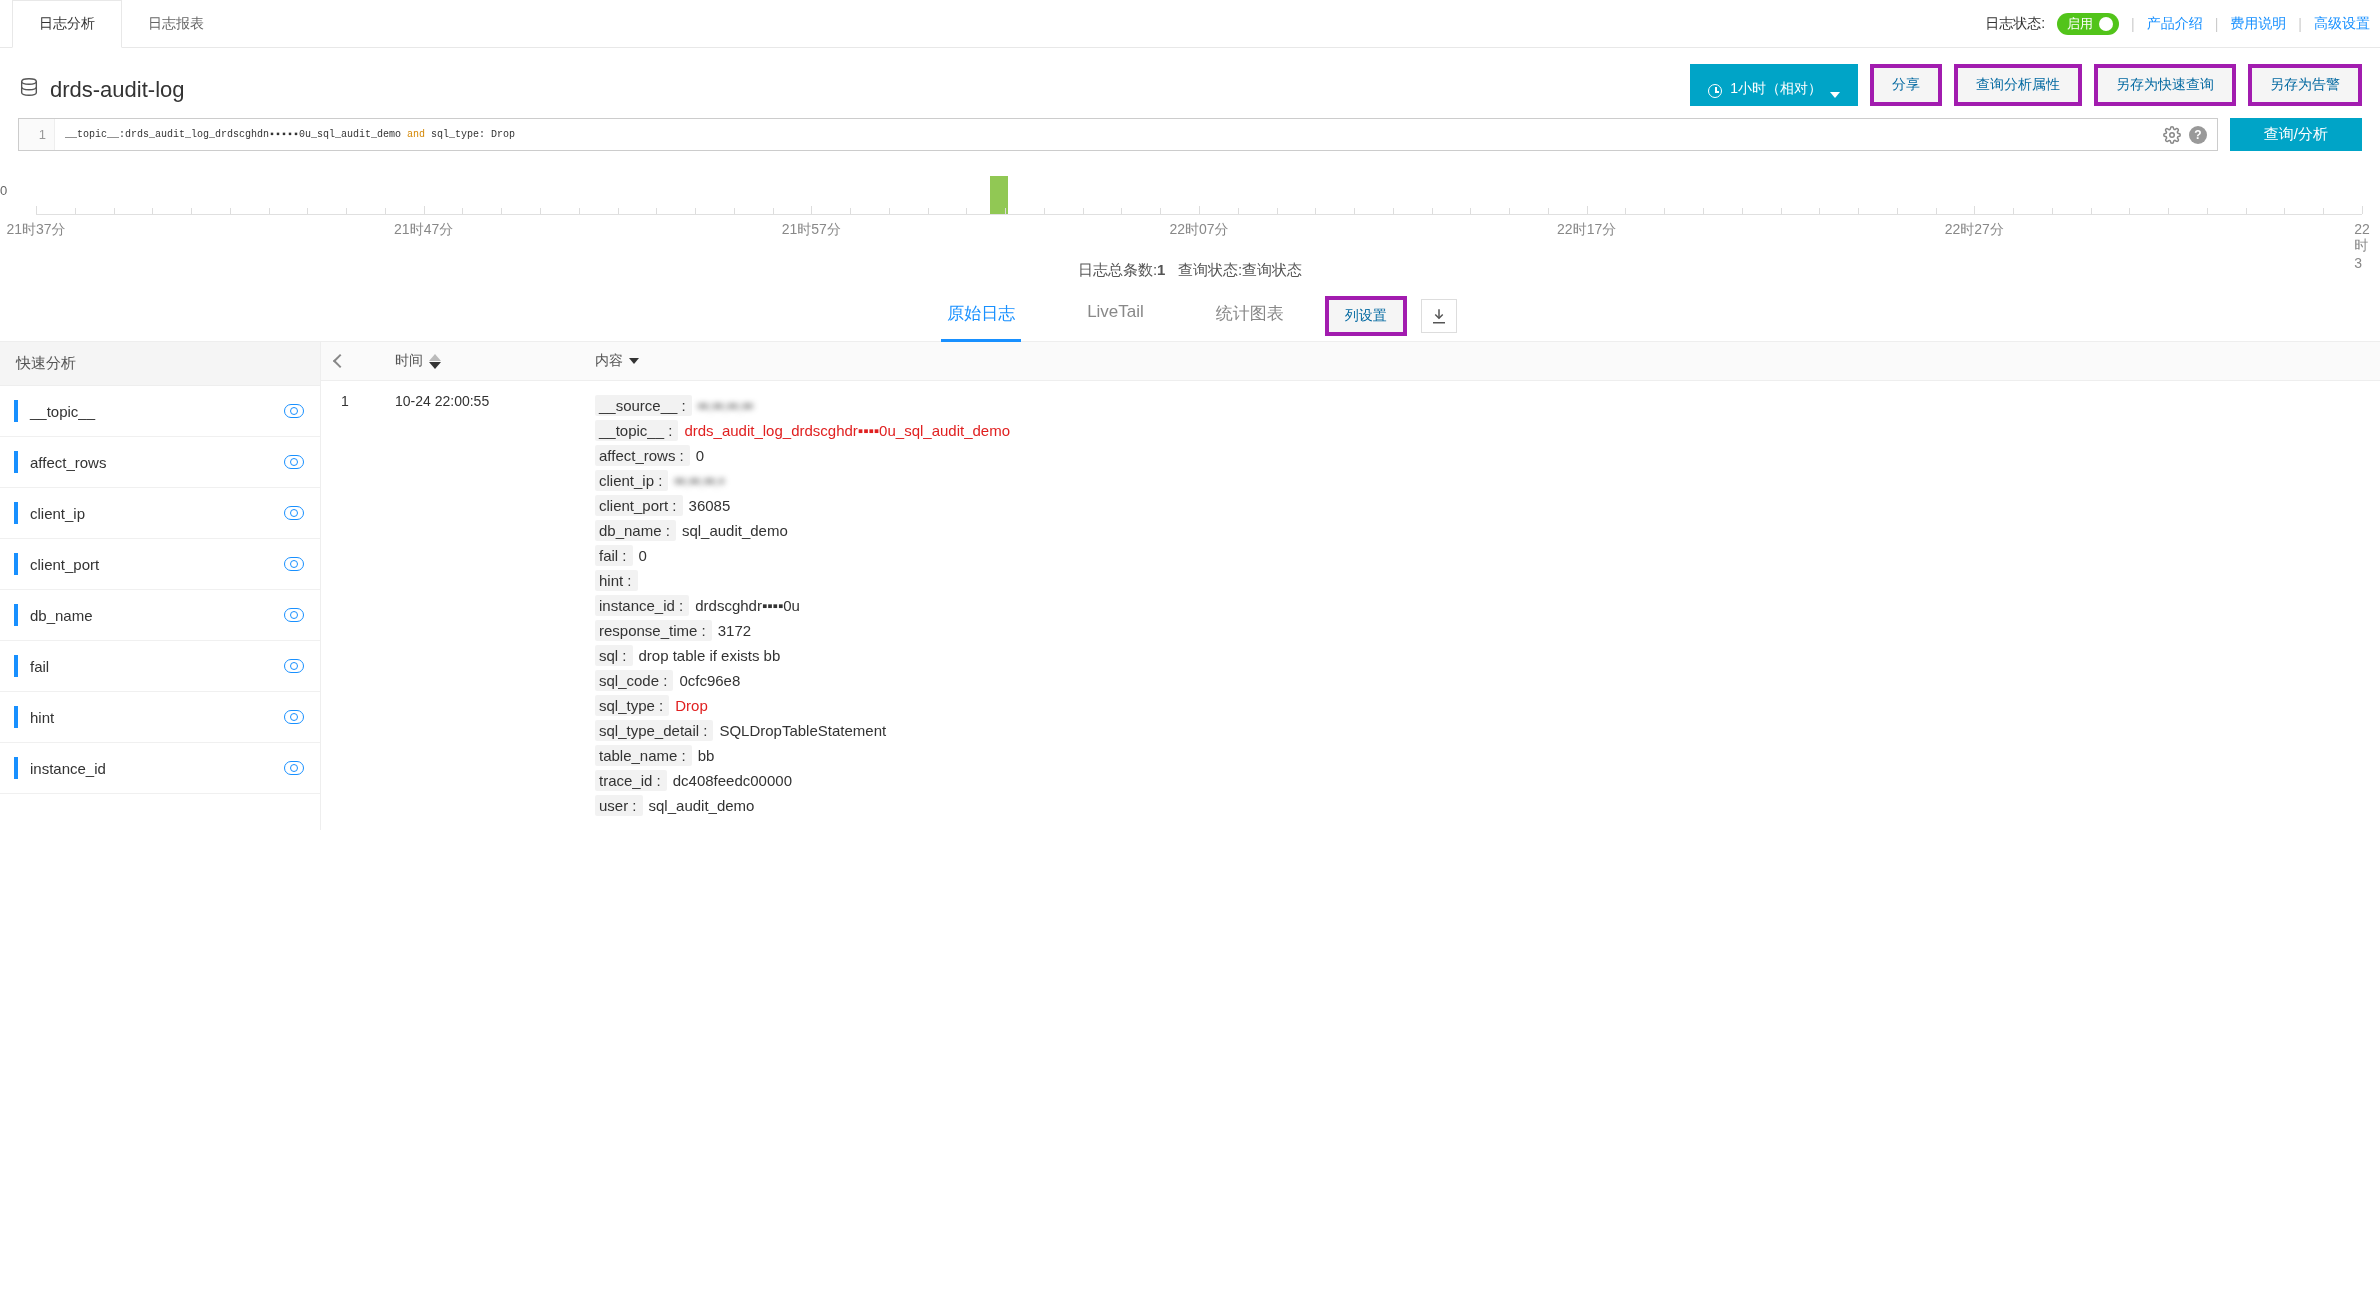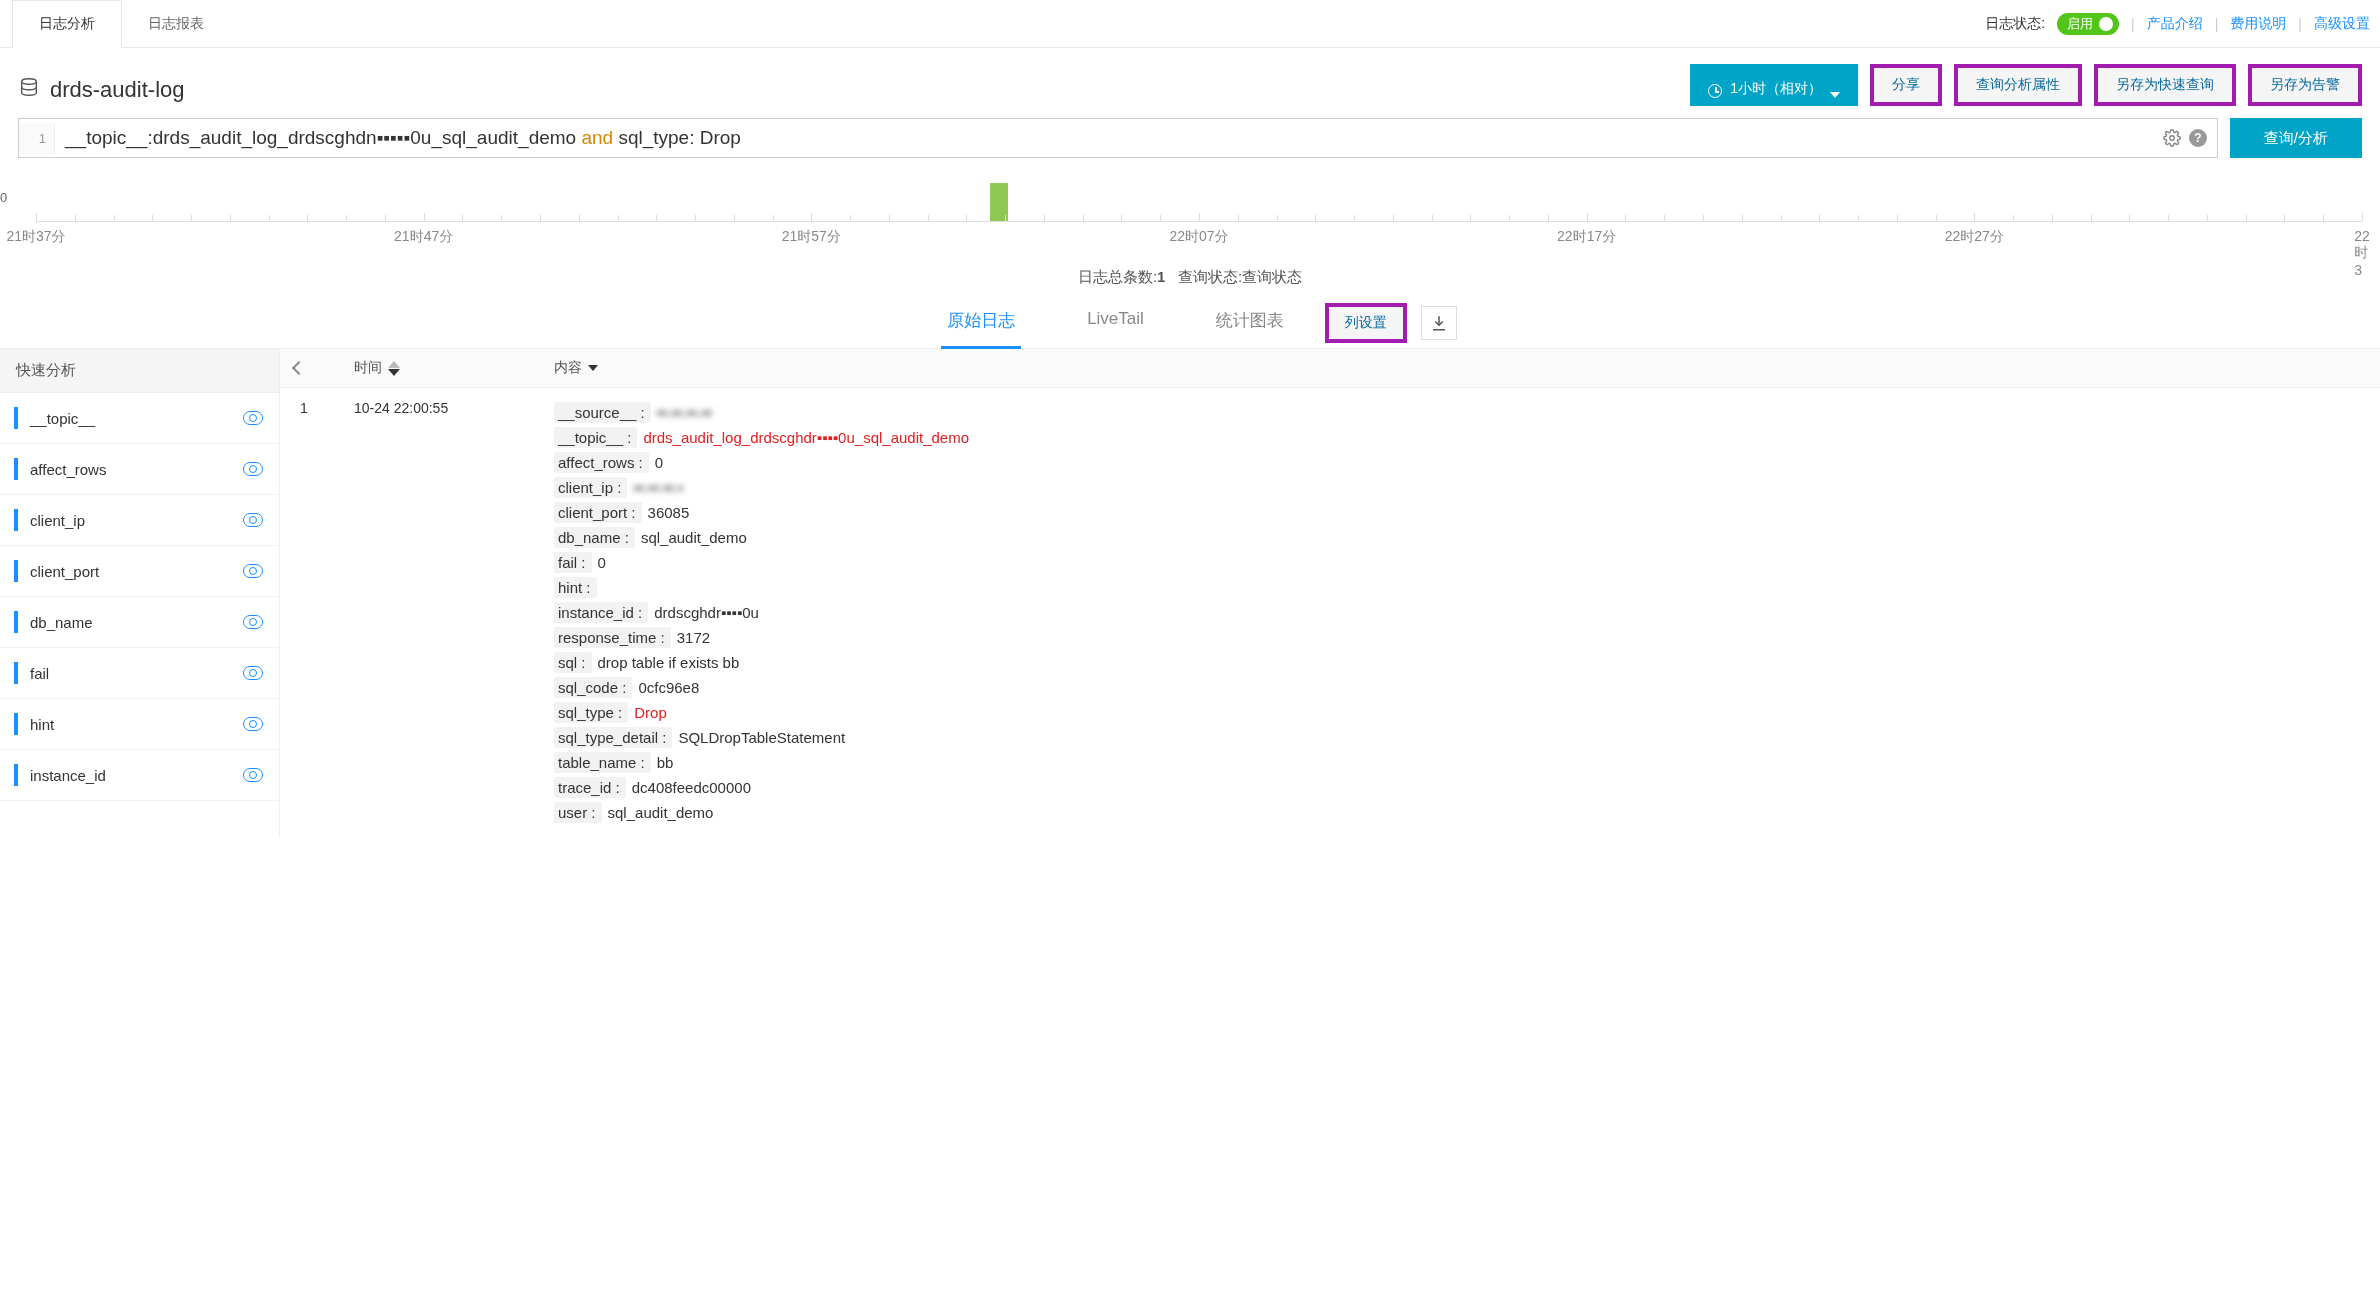--- a/index.html
+++ b/index.html
@@ -23,21 +23,21 @@
 .btn { background: #f5f5f5; border: 4px solid #a21caf; padding: 8px 18px; cursor: pointer; color: #0369a1; font-size: 14px; }
 .btn-primary { background: #00a4c7; color: #fff; border: none; display: inline-flex; align-items: flex-end; gap: 8px; }
 .btn-primary .clock-icon { width: 14px; height: 14px; border: 1.5px solid #fff; border-radius: 50%; position: relative; }
 .btn-primary .clock-icon::before { content: ""; position: absolute; top: 2px; left: 50%; width: 1.5px; height: 5px; background: #fff; }
 .btn-primary .clock-icon::after { content: ""; position: absolute; top: 50%; left: 50%; width: 4px; height: 1.5px; background: #fff; }
 .caret-down { width: 0; height: 0; border-left: 5px solid transparent; border-right: 5px solid transparent; border-top: 6px solid #fff; }
 
 .query-row { display: flex; padding: 0 18px 6px 18px; gap: 12px; align-items: stretch; }
 .query-box { flex: 1; display: flex; border: 1px solid #ccc; background: #fff; align-items: center; }
 .line-no { width: 36px; text-align: right; padding: 8px 8px; color: #999; background: #fafafa; border-right: 1px solid #eee; font-size: 13px; }
-.query-text { flex: 1; padding: 8px 10px; font-size: 19px; white-space: nowrap; overflow: hidden; }
+.query-text { flex: 1; padding: 8px 10px; font-size: 10px; white-space: nowrap; overflow: hidden; font-family: Liberation Mono, monospace; }
 .query-text .kw-and { color: #d48806; }
 .query-icons { display: flex; gap: 8px; padding-right: 10px; align-items: center; }
 .gear-icon, .help-icon { width: 18px; height: 18px; color: #888; }
 .help-icon { background: #999; color: #fff; border-radius: 50%; display: inline-flex; align-items: center; justify-content: center; font-size: 12px; font-weight: bold; }
 .btn-search { background: #00a4c7; color: #fff; border: none; padding: 0 34px; font-size: 15px; cursor: pointer; }
 
 .timeline { padding: 8px 18px 4px 36px; position: relative; }
 .timeline-axis { position: relative; height: 50px; border-bottom: 1px solid #e0e0e0; }
 .timeline-zero { position: absolute; left: 0; top: 26px; color: #666; font-size: 13px; }
 .timeline-bar { position: absolute; width: 18px; height: 38px; background: #91c854; bottom: 0; }
@@ -50,21 +50,21 @@
 .summary-row b { font-weight: 600; }
 
 .mid-tabs-row { display: flex; justify-content: center; align-items: center; padding: 0 18px; border-bottom: 1px solid #eee; gap: 35px; }
 .mid-tabs { display: flex; gap: 60px; padding-left: 18px; }
 .mid-tab { padding: 12px 6px 14px 6px; color: #888; cursor: pointer; font-size: 17px; }
 .mid-tab.active { color: #1890ff; border-bottom: 3px solid #1890ff; margin-bottom: -1px; }
 .mid-right { display: flex; gap: 14px; align-items: center; }
 .icon-btn { border: 1px solid #ddd; background: #fff; width: 36px; height: 34px; display: inline-flex; align-items: center; justify-content: center; cursor: pointer; }
 
 .content-row { display: flex; }
-.sidebar { width: 280px; border-right: 1px solid #eee; }
+.sidebar { width: 321px; border-right: 1px solid #eee; }
 .sidebar-header { background: #f5f5f5; padding: 12px 16px; color: #555; font-size: 15px; border-bottom: 1px solid #eee; }
 .field-item { display: flex; align-items: center; justify-content: space-between; padding: 14px 16px 14px 0; border-bottom: 1px solid #f0f0f0; }
 .field-left { display: flex; align-items: center; gap: 12px; }
 .field-bar { width: 4px; height: 22px; background: #1890ff; margin-left: 14px; }
 .field-name { color: #333; font-size: 15px; }
 .eye-icon { width: 20px; height: 14px; border: 1.5px solid #1890ff; border-radius: 70% / 100%; position: relative; }
 .eye-icon::after { content: ""; position: absolute; width: 6px; height: 6px; border: 1.5px solid #1890ff; border-radius: 50%; left: 50%; top: 50%; transform: translate(-50%, -50%); }
 
 .main-panel { flex: 1; }
 .table-header { display: flex; align-items: center; padding: 10px 14px; background: #fafafa; border-bottom: 1px solid #eee; color: #555; }

